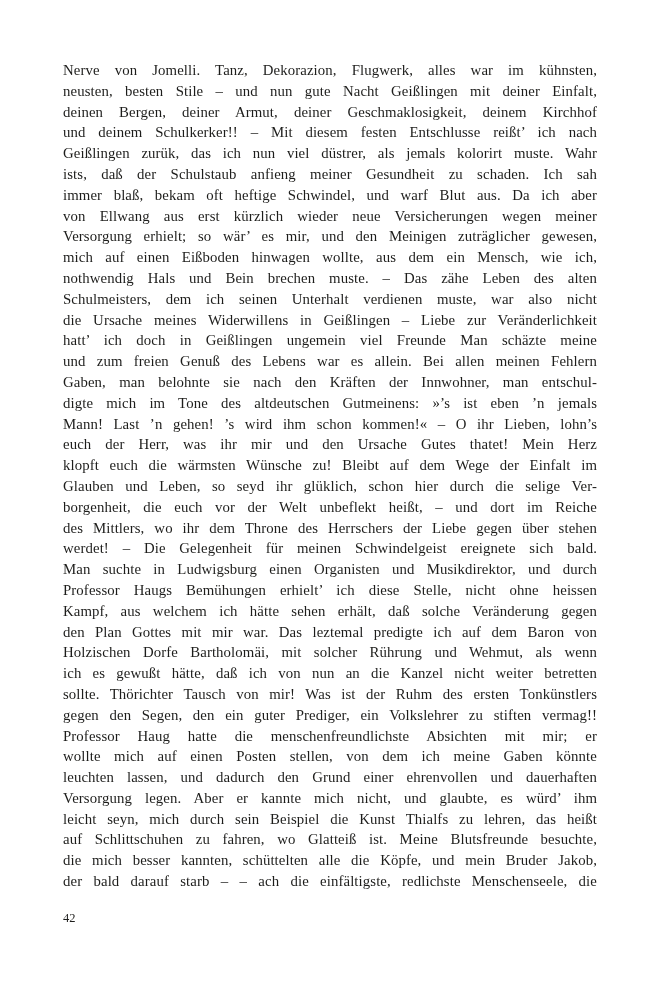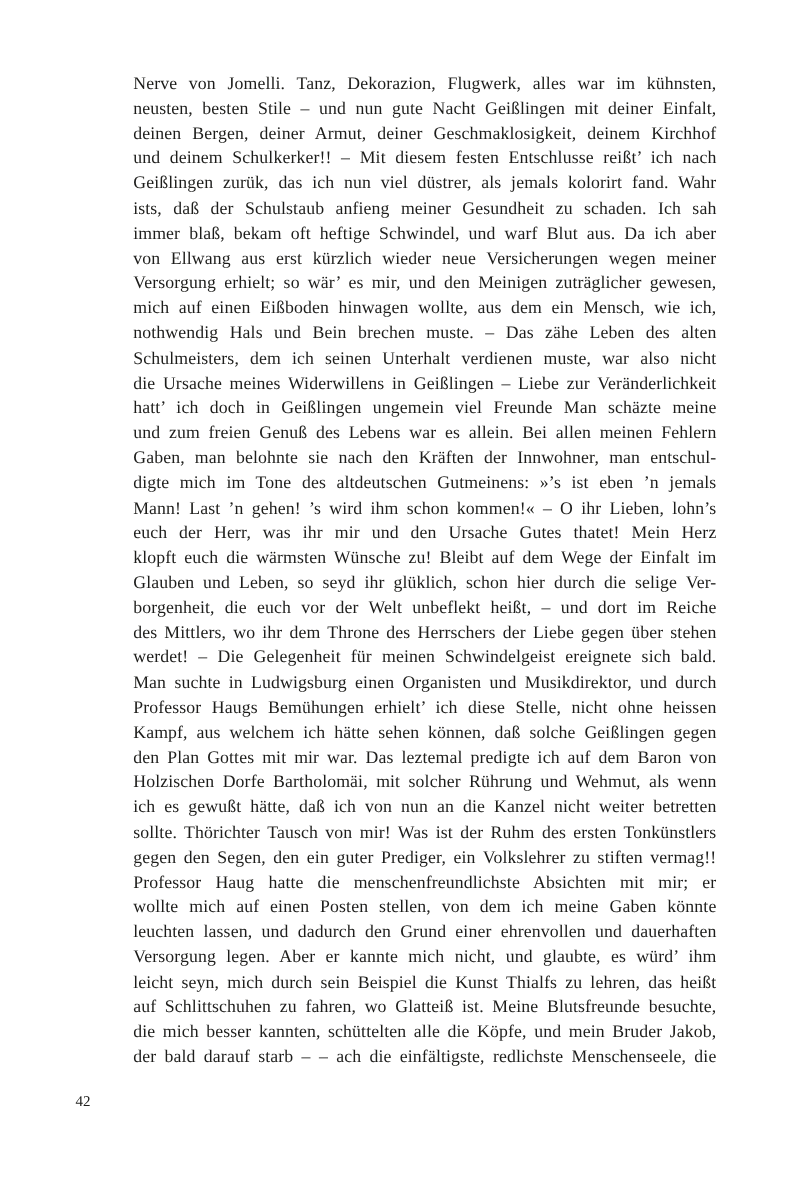--- a/index.html
+++ b/index.html
@@ -26,41 +26,40 @@
     top: 60px;
     width: 534px;
   }
   .text-line {
     font-size: 14.8px;
     line-height: 20.8px;
     text-align: justify;
     text-align-last: justify;
     letter-spacing: 0.1px;
     white-space: normal;
-    margin-left: 48px;
   }
   .page-number {
     position: absolute;
     left: 63px;
     top: 911px;
     font-size: 12.5px;
     line-height: 14px;
     color: #1d1d1b;
   }
 </style>
 </head>
 <body>
 
 <div class="page">
   <div class="text-block" id="text-block">
       <div class="text-line">Nerve von Jomelli. Tanz, Dekorazion, Flugwerk, alles war im kühnsten,</div>
       <div class="text-line">neusten, besten Stile – und nun gute Nacht Geißlingen mit deiner Einfalt,</div>
       <div class="text-line">deinen Bergen, deiner Armut, deiner Geschmaklosigkeit, deinem Kirchhof</div>
       <div class="text-line">und deinem Schulkerker!! – Mit diesem festen Entschlusse reißt’ ich nach</div>
-      <div class="text-line">Geißlingen zurük, das ich nun viel düstrer, als jemals kolorirt fand. Wahr</div>
+      <div class="text-line">Geißlingen zurük, das ich nun viel düstrer, als jemals kolorirt muste. Wahr</div>
       <div class="text-line">ists, daß der Schulstaub anfieng meiner Gesundheit zu schaden. Ich sah</div>
       <div class="text-line">immer blaß, bekam oft heftige Schwindel, und warf Blut aus. Da ich aber</div>
       <div class="text-line">von Ellwang aus erst kürzlich wieder neue Versicherungen wegen meiner</div>
       <div class="text-line">Versorgung erhielt; so wär’ es mir, und den Meinigen zuträglicher gewesen,</div>
       <div class="text-line">mich auf einen Eißboden hinwagen wollte, aus dem ein Mensch, wie ich,</div>
       <div class="text-line">nothwendig Hals und Bein brechen muste. – Das zähe Leben des alten</div>
       <div class="text-line">Schulmeisters, dem ich seinen Unterhalt verdienen muste, war also nicht</div>
       <div class="text-line">die Ursache meines Widerwillens in Geißlingen – Liebe zur Veränderlichkeit</div>
       <div class="text-line">hatt’ ich doch in Geißlingen ungemein viel Freunde Man schäzte meine</div>
       <div class="text-line">und zum freien Genuß des Lebens war es allein. Bei allen meinen Fehlern</div>
@@ -68,21 +67,21 @@
       <div class="text-line">digte mich im Tone des altdeutschen Gutmeinens: »’s ist eben ’n jemals</div>
       <div class="text-line">Mann! Last ’n gehen! ’s wird ihm schon kommen!« – O ihr Lieben, lohn’s</div>
       <div class="text-line">euch der Herr, was ihr mir und den Ursache Gutes thatet! Mein Herz</div>
       <div class="text-line">klopft euch die wärmsten Wünsche zu! Bleibt auf dem Wege der Einfalt im</div>
       <div class="text-line">Glauben und Leben, so seyd ihr glüklich, schon hier durch die selige Ver-</div>
       <div class="text-line">borgenheit, die euch vor der Welt unbeflekt heißt, – und dort im Reiche</div>
       <div class="text-line">des Mittlers, wo ihr dem Throne des Herrschers der Liebe gegen über stehen</div>
       <div class="text-line">werdet! – Die Gelegenheit für meinen Schwindelgeist ereignete sich bald.</div>
       <div class="text-line">Man suchte in Ludwigsburg einen Organisten und Musikdirektor, und durch</div>
       <div class="text-line">Professor Haugs Bemühungen erhielt’ ich diese Stelle, nicht ohne heissen</div>
-      <div class="text-line">Kampf, aus welchem ich hätte sehen können, daß solche Geißlingen gegen</div>
+      <div class="text-line">Kampf, aus welchem ich hätte sehen erhält, daß solche Veränderung gegen</div>
       <div class="text-line">den Plan Gottes mit mir war. Das leztemal predigte ich auf dem Baron von</div>
       <div class="text-line">Holzischen Dorfe Bartholomäi, mit solcher Rührung und Wehmut, als wenn</div>
       <div class="text-line">ich es gewußt hätte, daß ich von nun an die Kanzel nicht weiter betretten</div>
       <div class="text-line">sollte. Thörichter Tausch von mir! Was ist der Ruhm des ersten Tonkünstlers</div>
       <div class="text-line">gegen den Segen, den ein guter Prediger, ein Volkslehrer zu stiften vermag!!</div>
       <div class="text-line">Professor Haug hatte die menschenfreundlichste Absichten mit mir; er</div>
       <div class="text-line">wollte mich auf einen Posten stellen, von dem ich meine Gaben könnte</div>
       <div class="text-line">leuchten lassen, und dadurch den Grund einer ehrenvollen und dauerhaften</div>
       <div class="text-line">Versorgung legen. Aber er kannte mich nicht, und glaubte, es würd’ ihm</div>
       <div class="text-line">leicht seyn, mich durch sein Beispiel die Kunst Thialfs zu lehren, das heißt</div>

